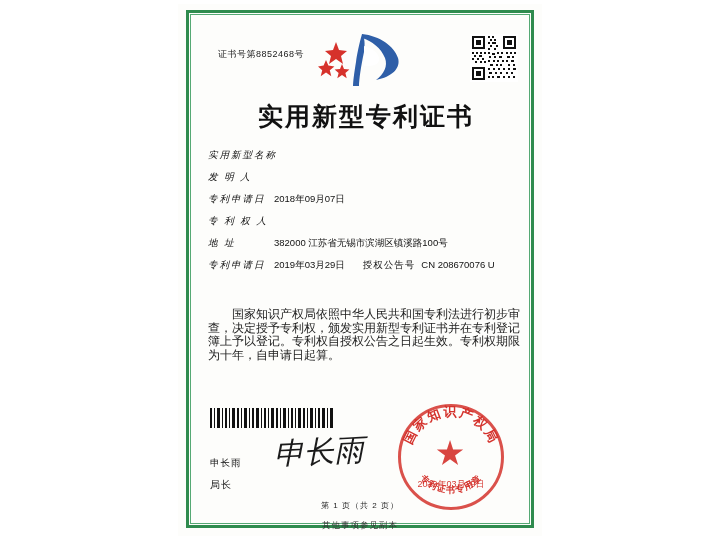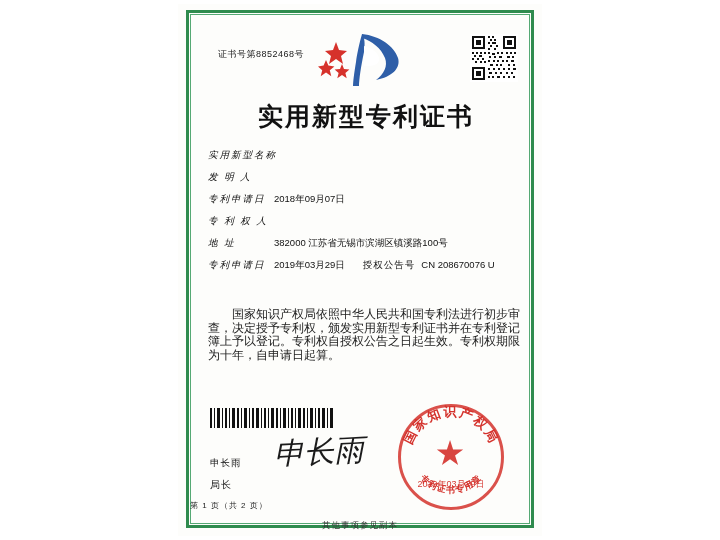--- a/index.html
+++ b/index.html
@@ -236,20 +236,21 @@
     opacity: 0.95;
     white-space: nowrap;
   }
 
   
   #page-footer {
     position: absolute;
     left: 190px;
     top: 500px;
     width: 340px;
+    text-align: center;
     font-size: 8px;
     color: #222;
     letter-spacing: 1px;
   }
   #outside-footer {
     position: absolute;
     left: 0;
     top: 520px;
     width: 720px;
     text-align: center;

